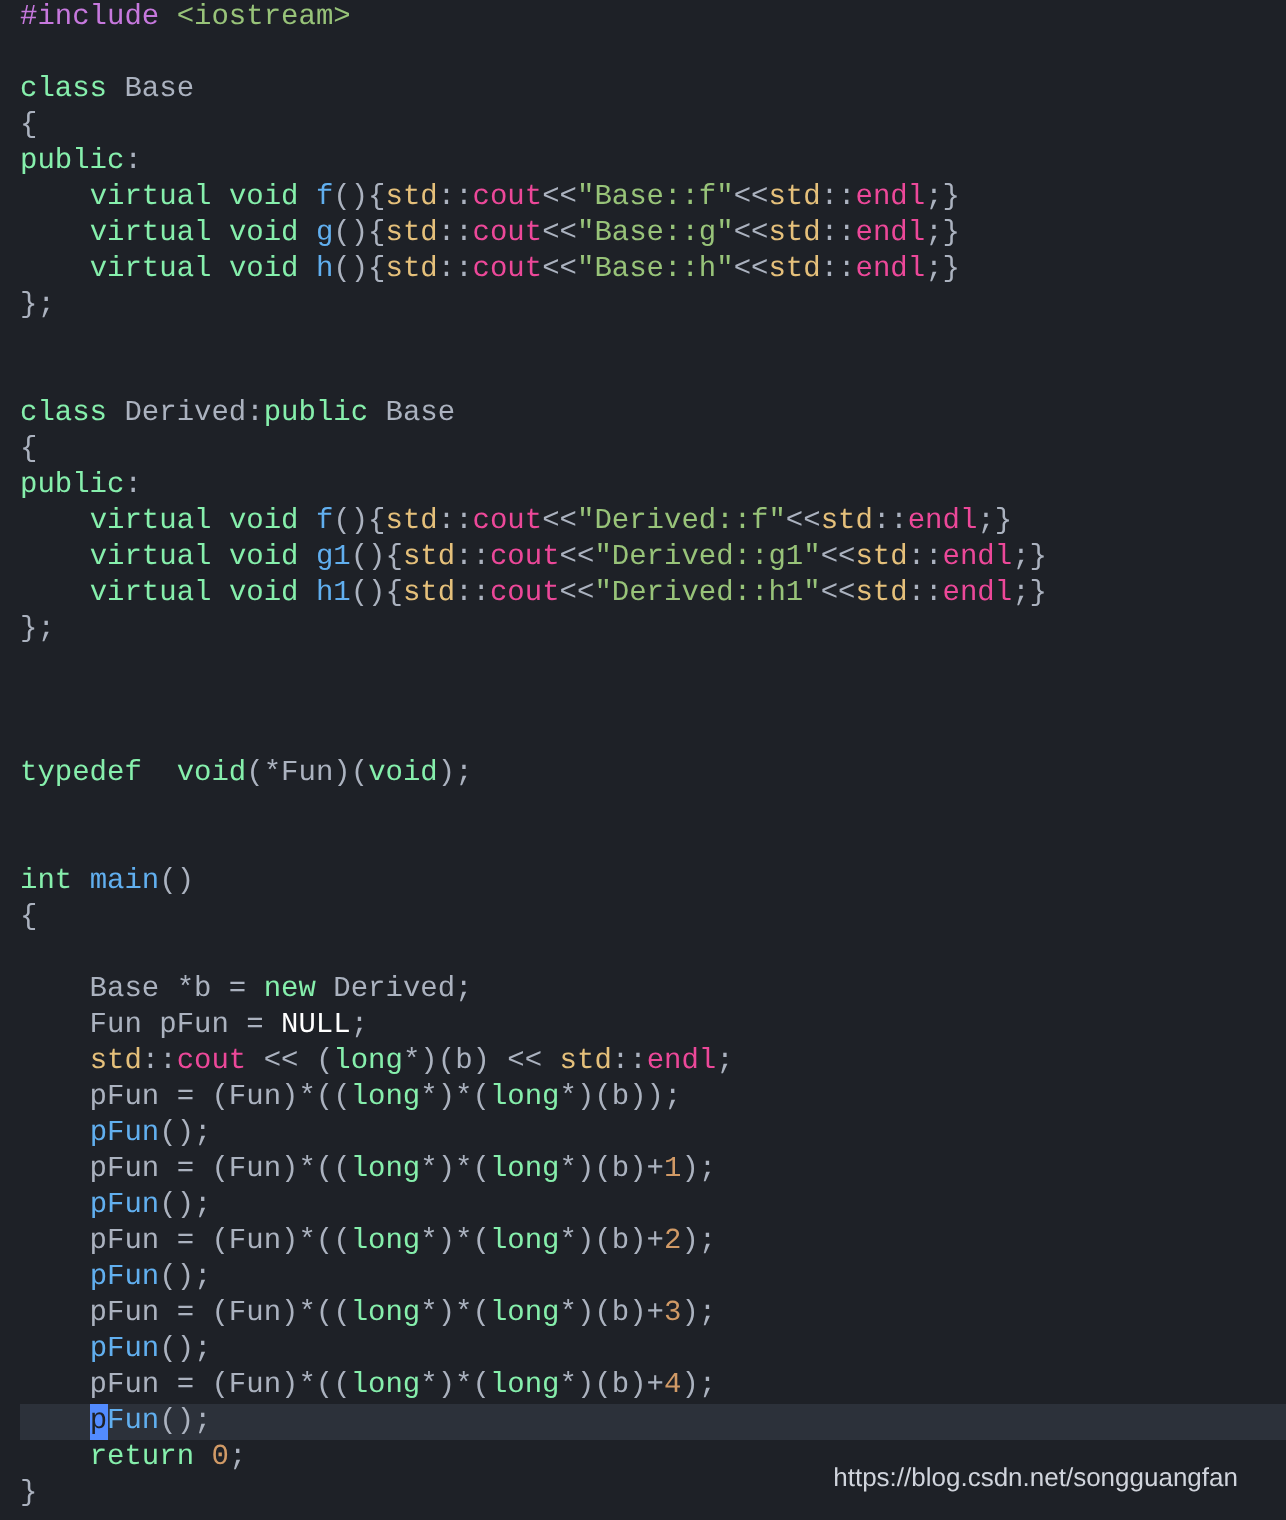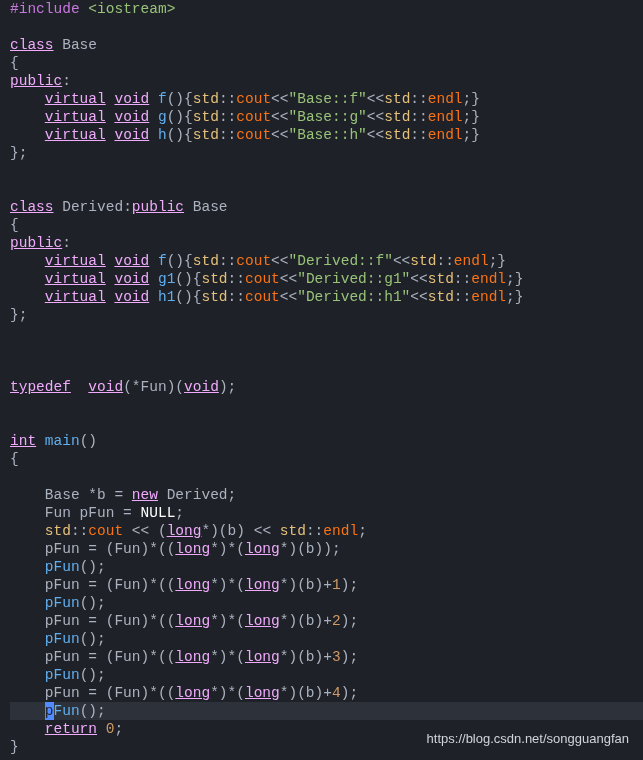--- a/index.html
+++ b/index.html
@@ -22,34 +22,34 @@
       padding: 0 0 0 10px;
       white-space: pre;
     }
     .line {
       height: 18px;
       line-height: 18px;
     }
     .highlighted-line {
       background-color: #2c313a;
     }
-    .keyword-purple { color: #f0abfc; text-decoration: underline; }
+    .keyword-purple { color: #86efac; }
     .func-blue { color: #61afef; }
     .std-yellow { color: #e5c07b; font-family: Liberation Mono, monospace; }
-    .cout-teal { color: #f97316; }
+    .cout-teal { color: #ec4899; }
     .string-green { color: #98c379; }
     .number-orange { color: #d19a66; }
     .null-orange { color: #ffffff; }
     .preprocessor { color: #c678dd; }
     .header-green { color: #98c379; }
     .text-white { color: #abb2bf; }
     .watermark {
       position: absolute;
       bottom: 12px;
-      right: 14px;
+      right: 24px;
       color: #d0d4dc;
       font-size: 13px;
       font-family: Arial, sans-serif;
     }
     .cursor-box {
       background-color: #528bff;
       display: inline-block;
     }
   </style>
 </head>

